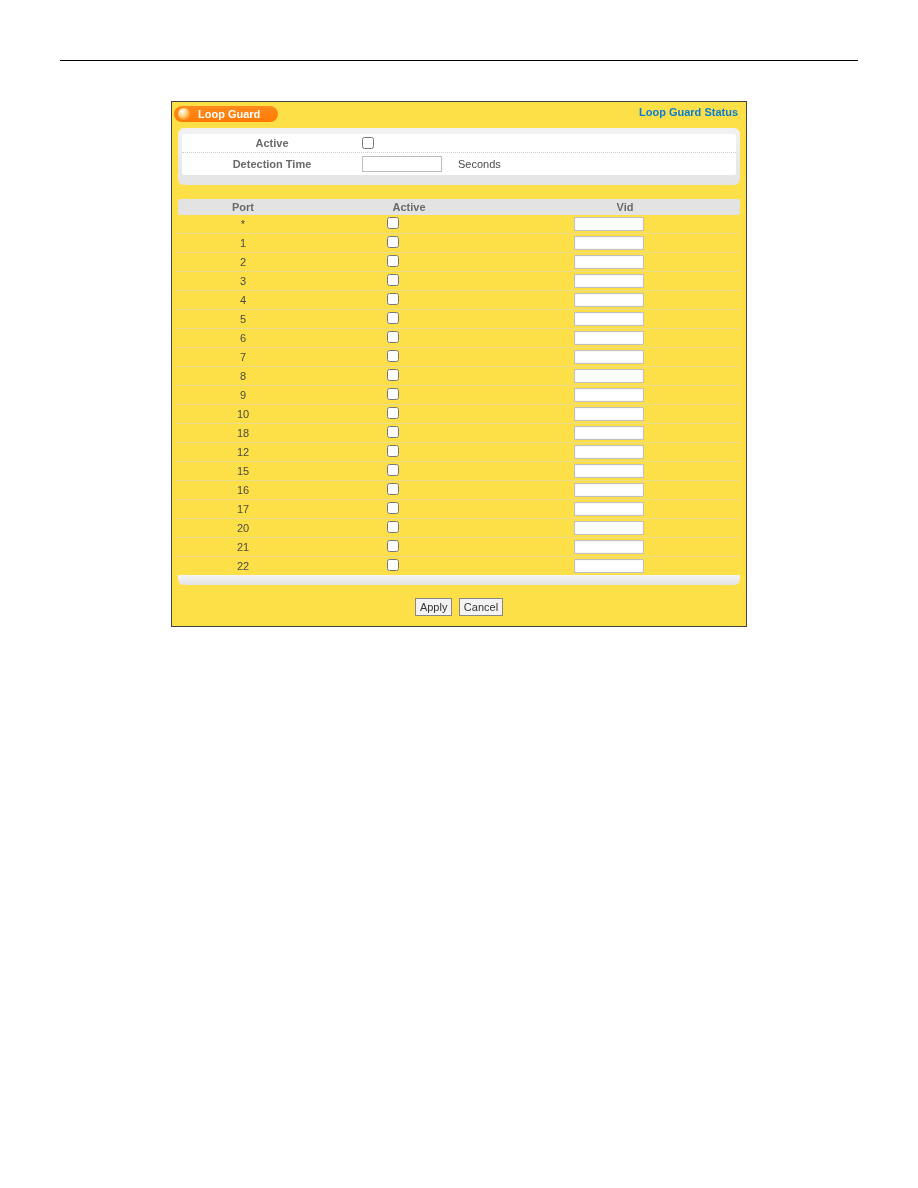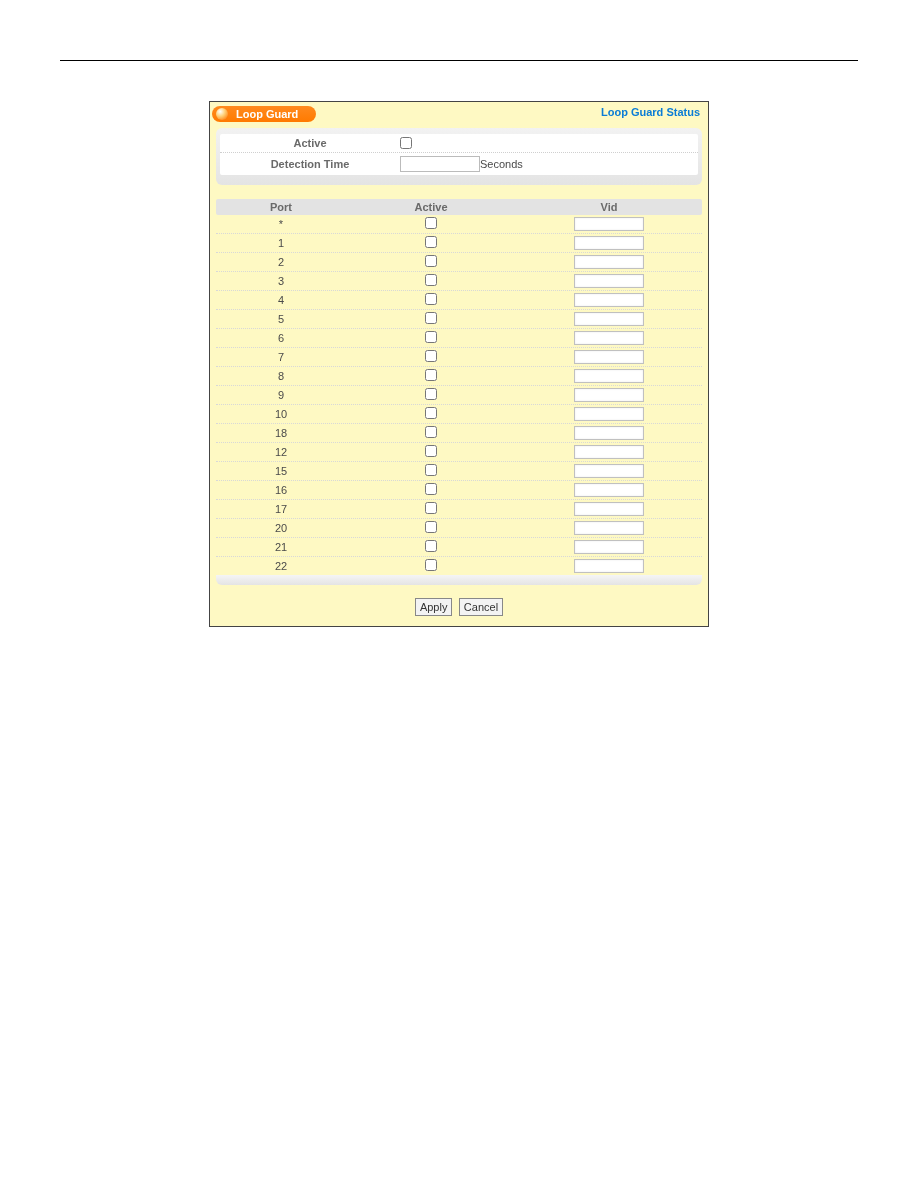--- a/index.html
+++ b/index.html
@@ -8,24 +8,24 @@
     background: #fff;
     padding: 40px 60px;
     position: relative;
   }
   .page-rule {
     border: none;
     border-top: 1.5px solid #000;
     margin: 20px 0 40px 0;
   }
   .panel {
-    width: 500px;
+    width: 576px;
     margin: 0 auto;
     border: 1px solid #444;
-    background: #fef9c3;
+    background: #fde047;
     padding: 2px;
     position: relative;
   }
   .panel-header {
     position: relative;
     height: 18px;
     margin-bottom: 6px;
   }
   .title-pill {
     display: inline-block;
@@ -74,21 +74,21 @@
     width: 180px;
     text-align: center;
     color: #6a6a6a;
     font-weight: bold;
     font-size: 11px;
   }
   .settings-control {
     flex: 1;
     display: flex;
     align-items: center;
-    gap: 0;
+    gap: 16px;
     font-size: 11px;
     color: #4a4a4a;
   }
   .settings-control input[type="text"] {
     width: 80px;
     height: 16px;
     font-size: 11px;
     border: 1px solid #bbb;
     padding: 0 3px;
   }
@@ -100,20 +100,21 @@
     margin: 0 4px;
   }
   .thead {
     display: flex;
     background: #e3e3e3;
     border-radius: 2px;
     color: #6a6a6a;
     font-weight: bold;
     font-size: 11px;
     padding: 2px 0;
+    gap: 16px;
   }
   .col-port { width: 130px; text-align: center; }
   .col-active { width: 170px; text-align: center; }
   .col-vid { flex: 1; text-align: center; }
   .trow {
     display: flex;
     align-items: center;
     border-bottom: 1px dotted #d8d8d8;
     font-size: 11px;
     color: #4a4a4a;

